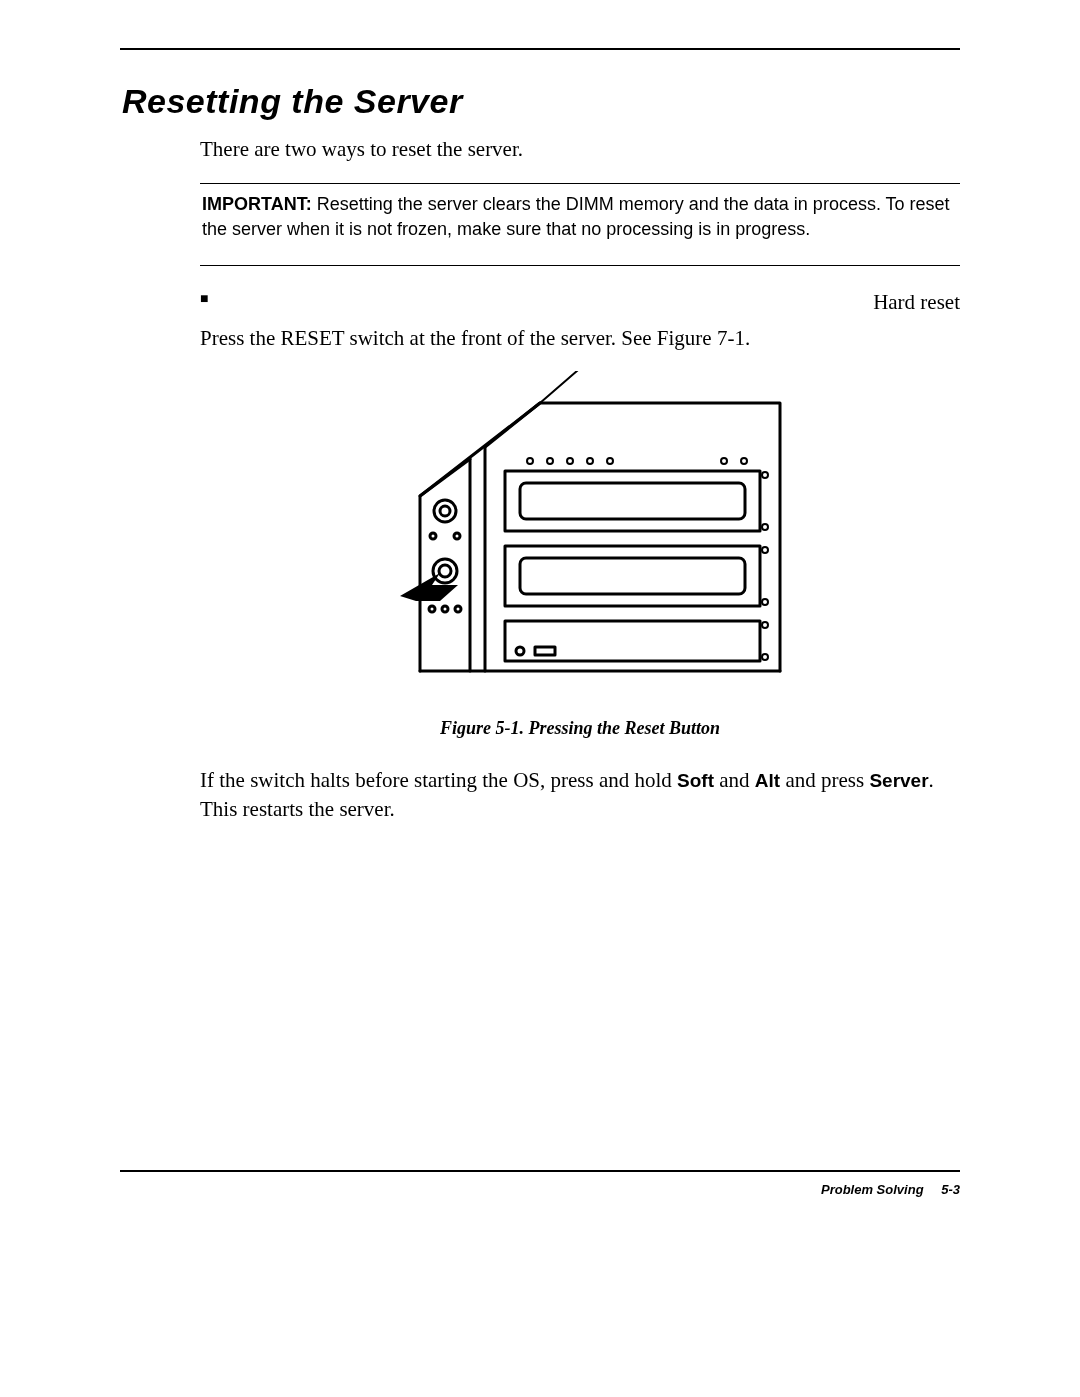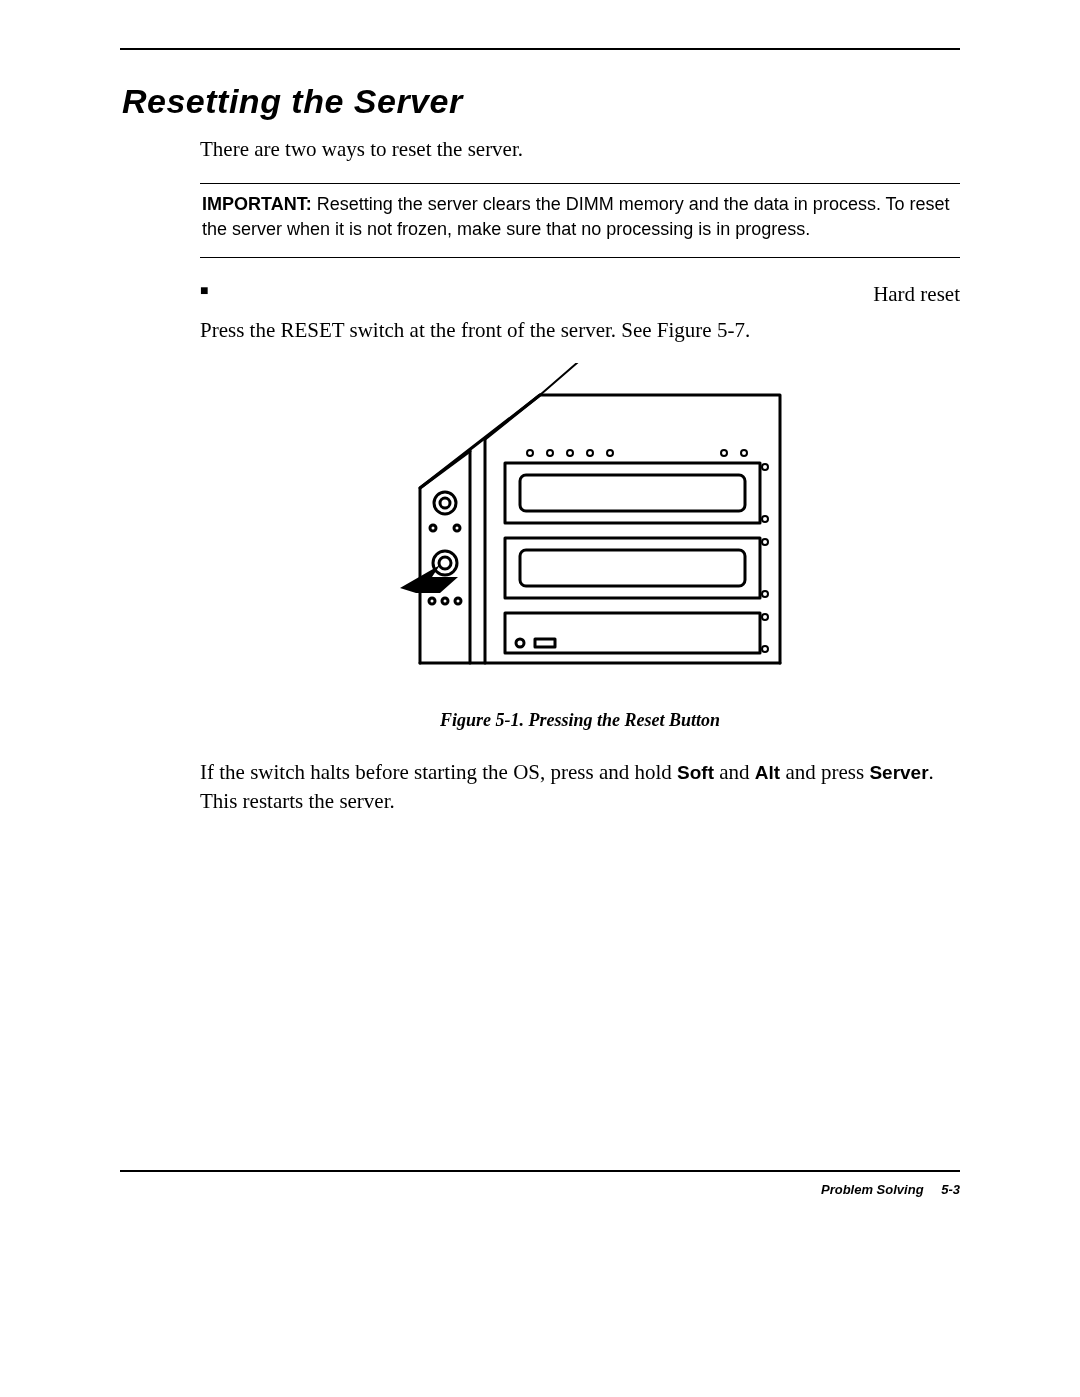--- a/index.html
+++ b/index.html
@@ -36,21 +36,21 @@
     margin-left: 80px;
     font-size: 21px;
     line-height: 1.35;
   }
   .intro {
     margin: 0 0 20px 0;
   }
   .important-box {
     border-top: 1.5px solid #000;
     border-bottom: 1.5px solid #000;
-    padding: 8px 2px 16px 2px;
+    padding: 8px 2px 24px 2px;
     font-family: Arial, Helvetica, sans-serif;
     font-size: 18px;
     line-height: 1.35;
     margin: 0 0 22px 0;
   }
   .important-box .label {
     font-weight: 700;
   }
   ul.bullets {
     list-style: none;
@@ -126,21 +126,21 @@
     <div class="body">
       <p class="intro">There are two ways to reset the server.</p>
 
       <div class="important-box">
         <span class="label">IMPORTANT:</span><span> Resetting the server clears the DIMM memory and the data in process.  To reset the server when it is not frozen, make sure that no processing is in progress.</span>
       </div>
 
       <ul class="bullets">
         <li>Hard reset</li>
       </ul>
-      <p class="after-bullet">Press the RESET switch at the front of the server. See Figure 5-7.</p>
+      <p class="after-bullet">Press the RESET switch at the front of the server. See Figure 7-1.</p>
 
       <div class="figure-wrap">
         <svg width="420" height="320" viewBox="0 0 420 320">
           <g stroke="#000" stroke-width="3" fill="none" stroke-linejoin="round" stroke-linecap="round">
 
             <polyline points="50,300 50,125 170,32 410,32 410,300"></polyline>
             <polyline points="50,300 410,300"></polyline>
 
             <line x1="100" y1="88" x2="100" y2="300"></line>
             <line x1="115" y1="76" x2="115" y2="300"></line>

